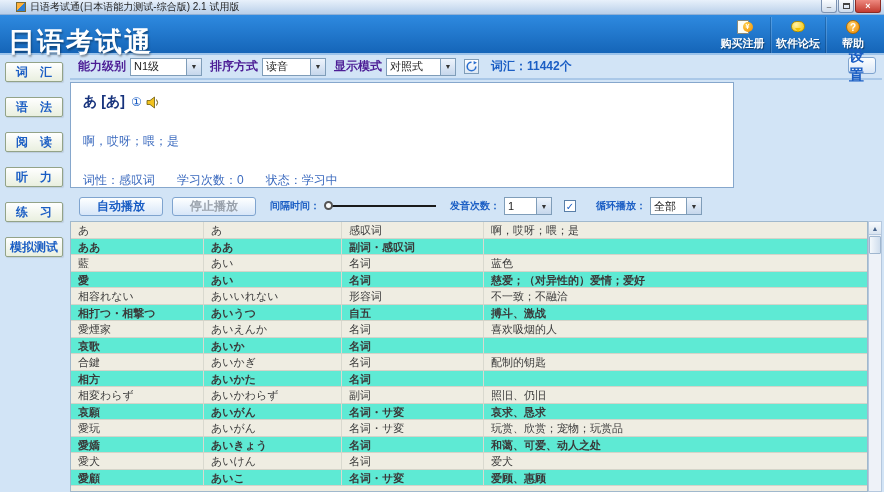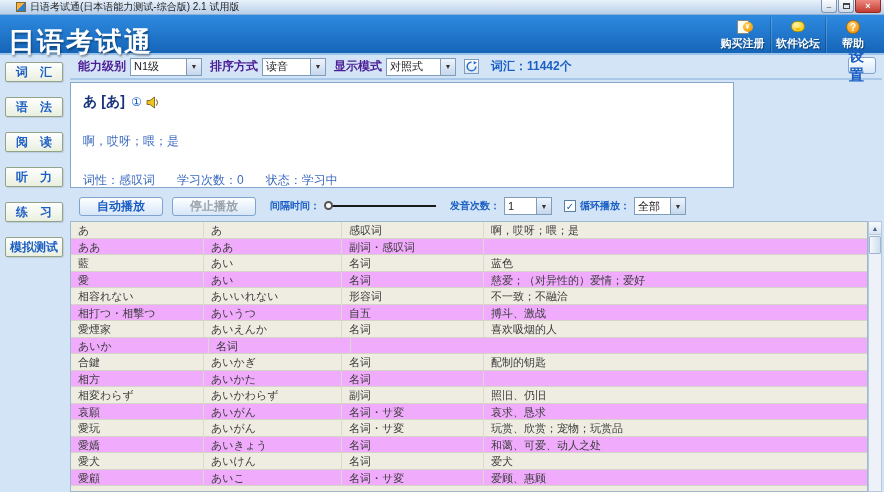--- a/index.html
+++ b/index.html
@@ -88,21 +88,21 @@
   .slider .track { position:absolute; left:8px; right:0; top:5px; height:2px; background:#1a1a1a; }
   .slider .thumb { position:absolute; left:0; top:1px; width:9px; height:9px; border:2px solid #555; border-radius:50%; background:#fdfdfd; }
   .sel-times { width:48px; margin-left:4px; } .sel-loop { width:52px; margin-left:4px; }
   .checkbox { width:12px; height:12px; border:1px solid #5a7fa8; background:#fff; margin-left:12px;
     display:flex; align-items:center; justify-content:center; font-size:10px; color:#1b5ec4; font-weight:bold; cursor:pointer; }
 
   
   .vtable { position:absolute; left:2px; top:166px; width:798px; height:271px; background:#fff;
     border:1px solid #a0b8cc; overflow:hidden; }
   .trow { display:flex; height:16.5px; border-bottom:1px solid #d4d4c9; cursor:default; }
-  .trow.odd { background:#efede2; } .trow.even { background:#f0abfc; }
+  .trow.odd { background:#efede2; } .trow.even { background:#5eead4;font-weight:bold; }
   .tcell { font-size:11px; color:#3a3a3a; padding:1px 0 0 7px; white-space:nowrap; overflow:hidden; border-right:1px solid #d9d9cf; }
   .tcell.c0 { width:133px; } .tcell.c1 { width:138px; } .tcell.c2 { width:142px; } .tcell.c3 { flex:1; border-right:none; }
   .trow.sliver { height:6px; background:#efede2; border-bottom:none; }
 
   .vscroll { position:absolute; left:800px; top:166px; width:14px; height:271px; background:#eef2f8; border:1px solid #b5c8de; }
   .vs-up { width:12px; height:13px; background:linear-gradient(#f8fafd,#d9e4f0); border-bottom:1px solid #b5c8de;
     font-size:7px; color:#44618a; text-align:center; line-height:13px; cursor:pointer; }
   .vs-thumb { width:12px; height:18px; margin-top:1px; background:linear-gradient(90deg,#f4f8fc,#cfdded);
     border:1px solid #9fb6cf; border-radius:1px; cursor:grab; }
 </style>
@@ -216,21 +216,21 @@
         <span class="thumb"></span>
       </div>
       <span class="pb-label">发音次数：</span>
       <div class="select sel-times">
         <span>1</span>
         <span class="arrow">▼</span>
       </div>
       <div class="checkbox">
           <span>✓</span>
         </div>
-      <span class="pb-label" style="margin-left:4px">循环播放：</span>
+      <span class="pb-label" style="margin-left:20px">循环播放：</span>
       <div class="select sel-loop">
         <span>全部</span>
         <span class="arrow">▼</span>
       </div>
     </div>
 
     <div class="vtable">
       <div id="vtbody">
           <div class="trow odd">
             <div class="tcell c0">あ</div>
@@ -267,20 +267,21 @@
             <div class="tcell c2">自五</div>
             <div class="tcell c3">搏斗、激战</div>
           </div>
           <div class="trow odd">
             <div class="tcell c0">愛煙家</div>
             <div class="tcell c1">あいえんか</div>
             <div class="tcell c2">名词</div>
             <div class="tcell c3">喜欢吸烟的人</div>
           </div>
           <div class="trow even">
+            <div class="tcell c0">哀歌</div>
             <div class="tcell c1">あいか</div>
             <div class="tcell c2">名词</div>
           </div>
           <div class="trow odd">
             <div class="tcell c0">合鍵</div>
             <div class="tcell c1">あいかぎ</div>
             <div class="tcell c2">名词</div>
             <div class="tcell c3">配制的钥匙</div>
           </div>
           <div class="trow even">

